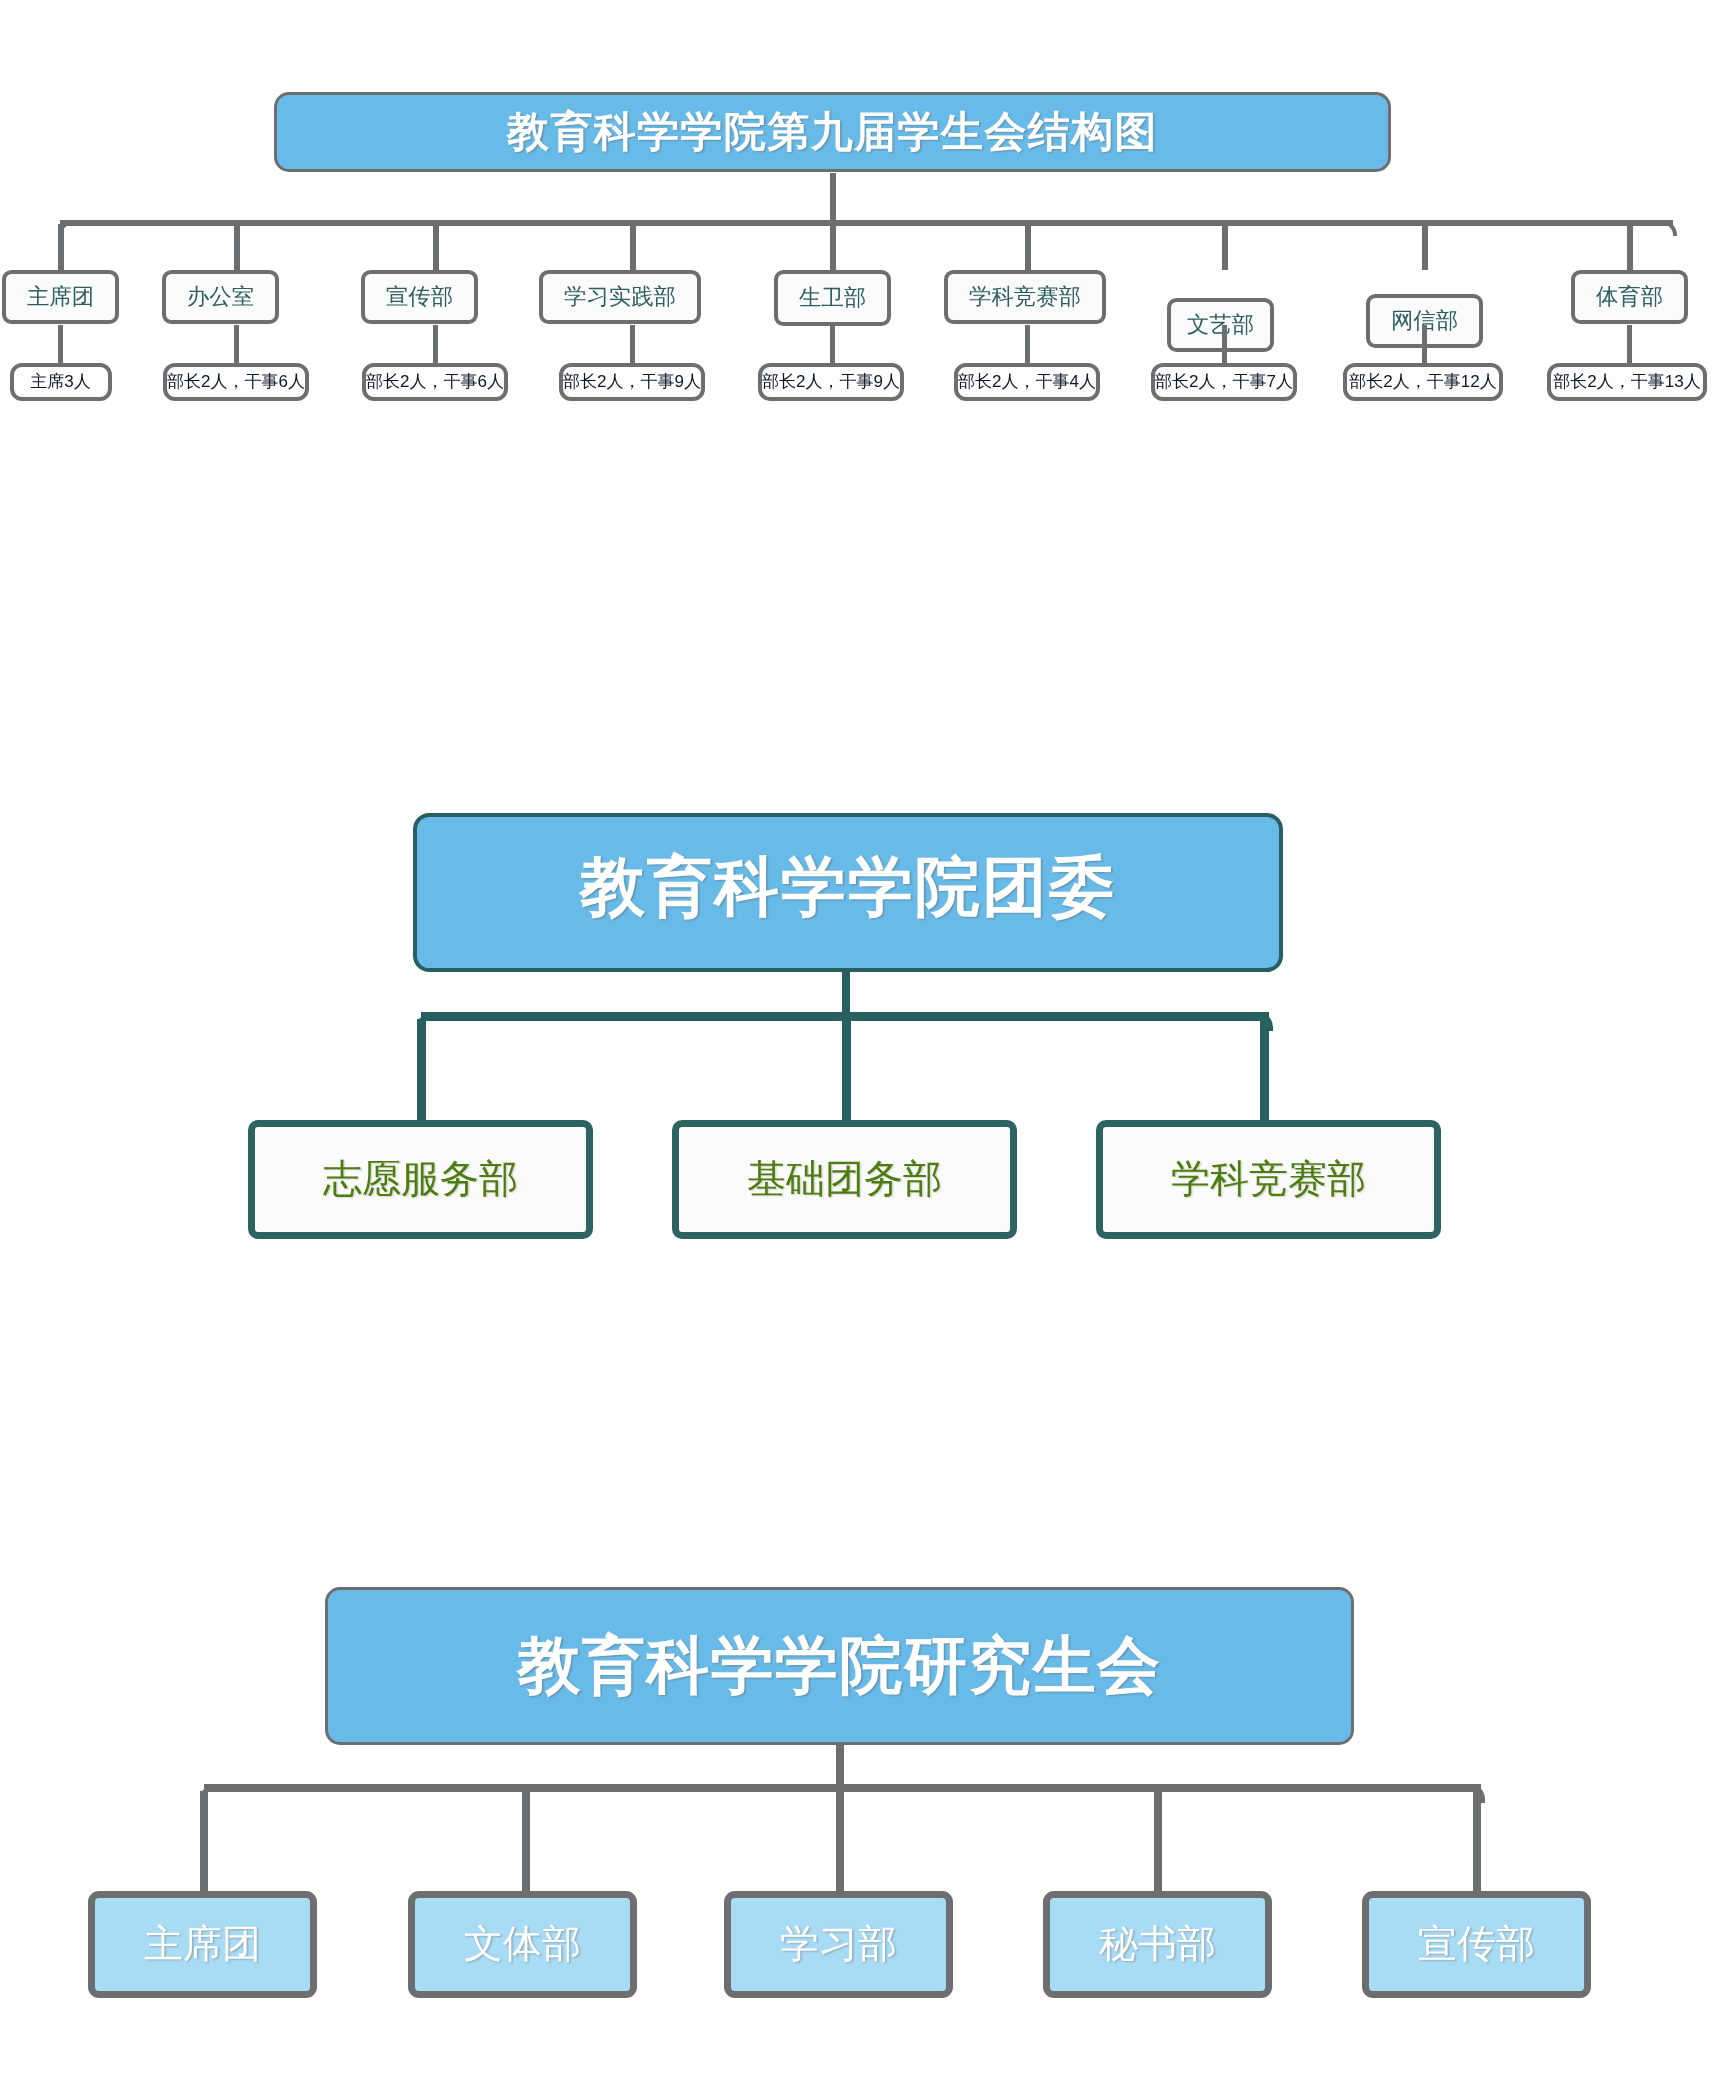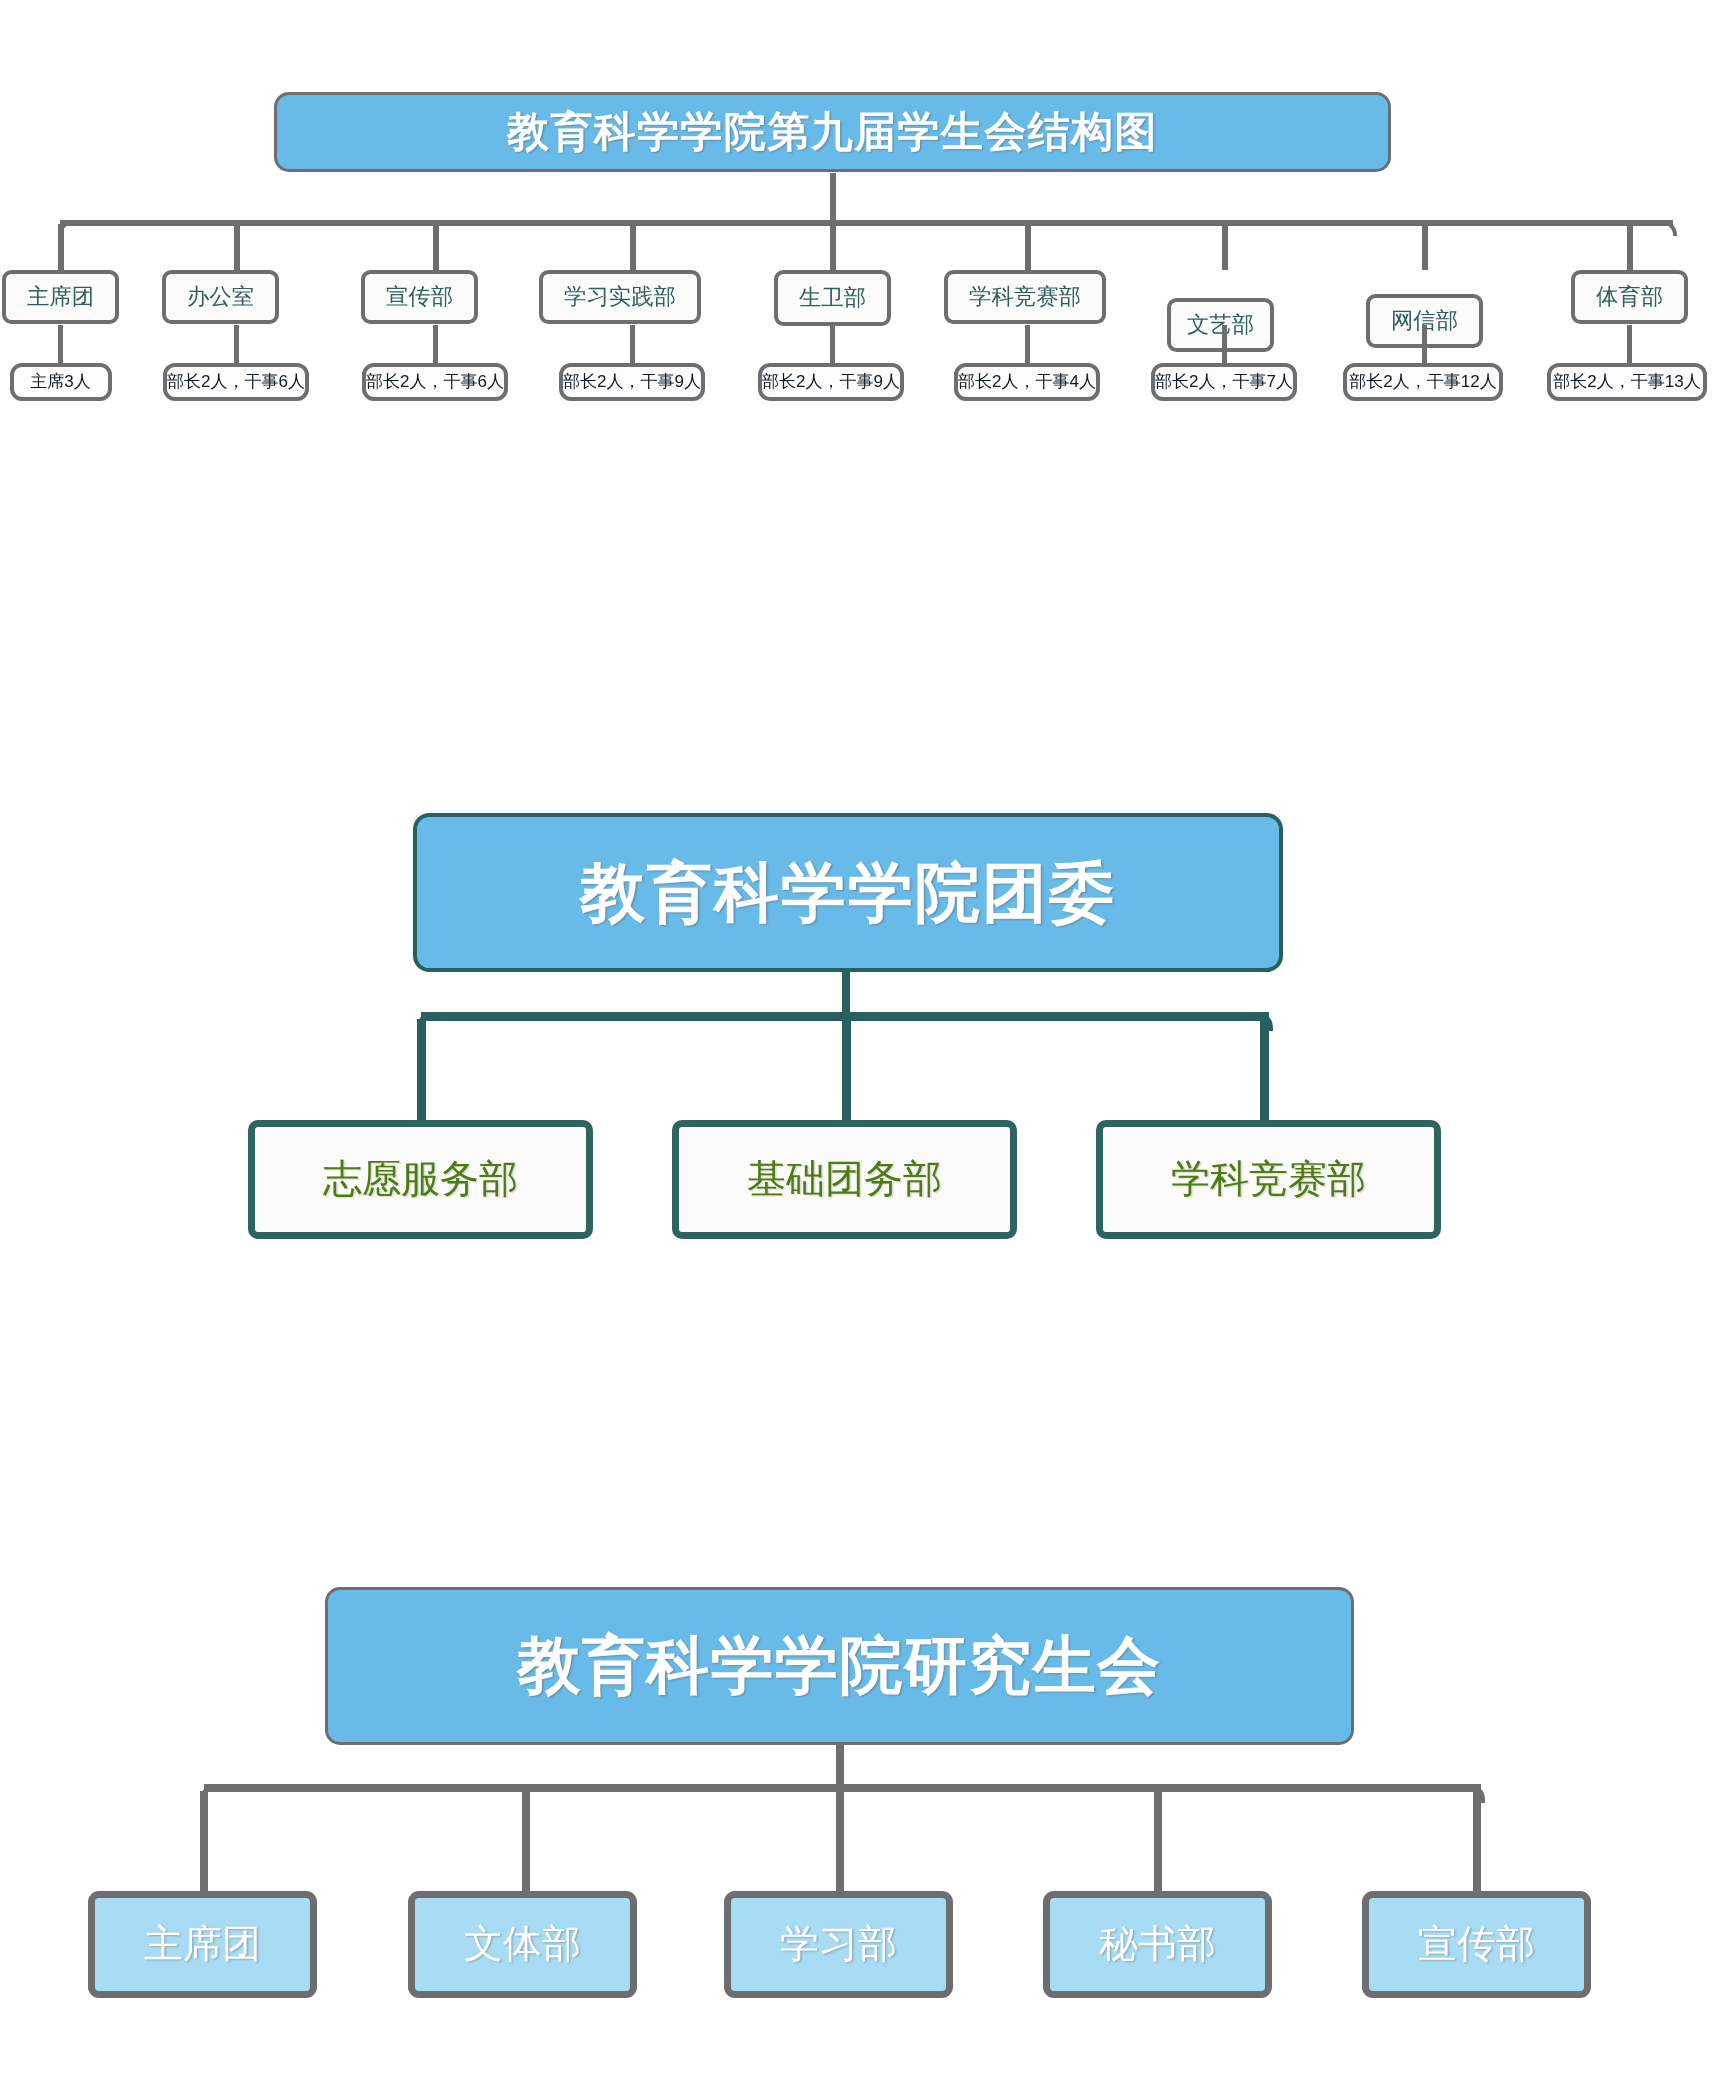--- a/index.html
+++ b/index.html
@@ -47,20 +47,21 @@
 
   
   .banner-teal {
     background: #68bbe9;
     border: 4.1px solid #27605e;
     border-radius: 16.3px;
     color: #ffffff;
     font-weight: bold;
     letter-spacing: 2px;
     text-shadow: 1.4px 1.4px 2px rgba(90,90,90,0.45);
+    font-family: Liberation Mono, monospace;
   }
 
   
   .box-grey {
     background: #fbfbfb;
     border: 4.1px solid #6d6e70;
     border-radius: 9.5px;
     color: #2d5e60;
   }
 

